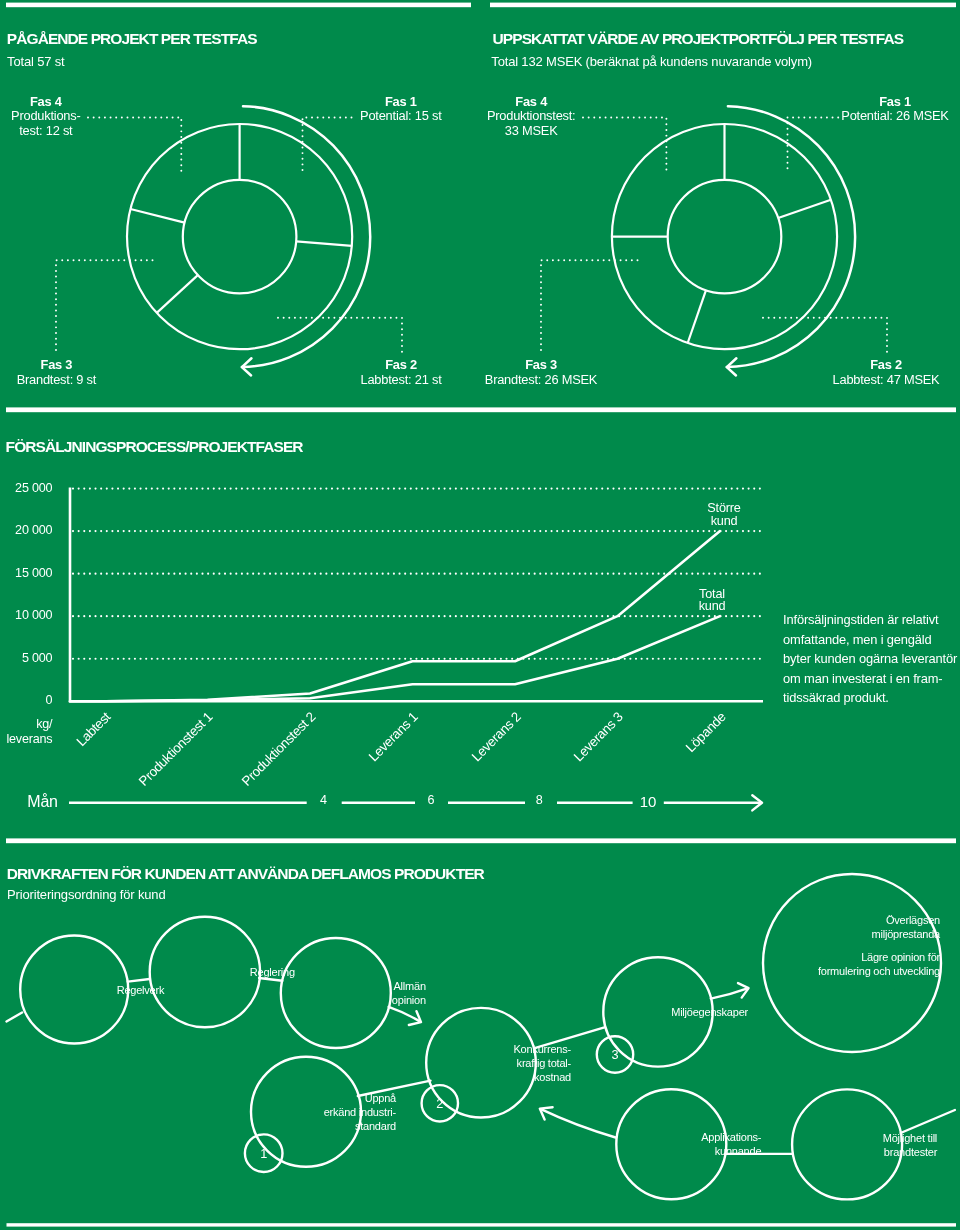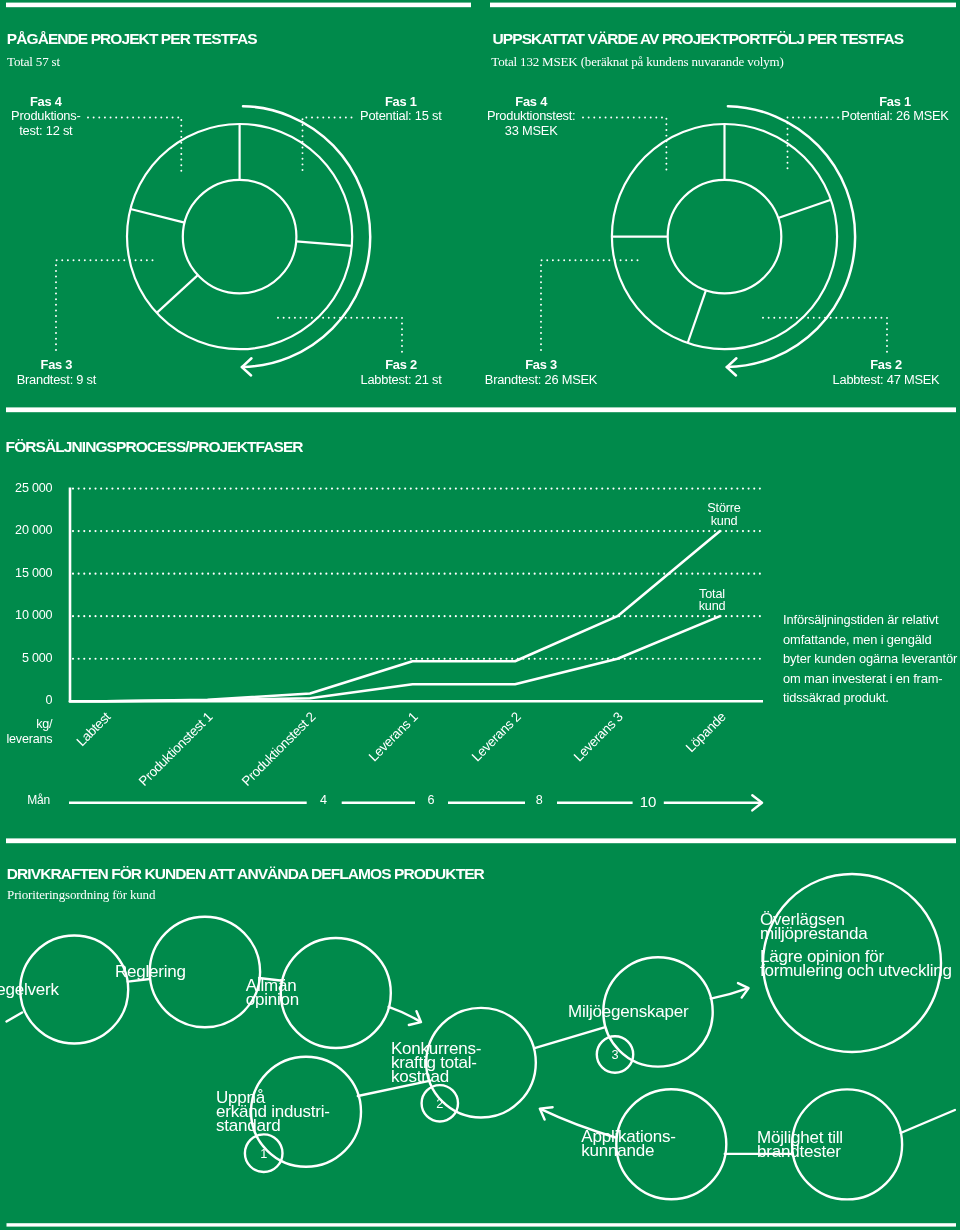--- a/index.html
+++ b/index.html
@@ -1,29 +1,29 @@
 <!DOCTYPE html>
 <html><head>
 <meta charset="utf-8">
 <style>
   html,body{margin:0;padding:0;}
   body{width:960px;height:1230px;background:#008a4b;font-family:"Liberation Sans",sans-serif;color:#fff;overflow:hidden;position:relative;}
   .page{position:absolute;left:0;top:0;width:960px;height:1230px;padding-left:28px;}
   svg.layer{position:absolute;left:0;top:0;width:960px;height:1230px;display:block;}
   .t{position:absolute;white-space:pre;line-height:1;}
   .h1{font-size:15.5px;font-weight:bold;letter-spacing:-0.92px;}
-  .sub{font-size:13px;letter-spacing:-0.17px;font-family:Liberation Serif, serif;}
+  .sub{font-size:13px;letter-spacing:-0.17px;}
   .cal{font-size:12.85px;letter-spacing:-0.22px;line-height:14.8px;}
   .cal b{font-weight:normal;}
   .ct{text-align:center;}
   .ytick{font-size:12.6px;letter-spacing:-0.2px;text-align:right;}
   .xrotwrap{position:absolute;width:0;height:0;}
   .xrot{position:absolute;right:0;top:0;white-space:pre;font-size:13.4px;letter-spacing:-0.35px;line-height:1;transform-origin:100% 0%;transform:rotate(-45deg);}
   .note{font-size:12.9px;letter-spacing:-0.17px;line-height:19.45px;}
-  .nodetxt{font-size:17px;letter-spacing:-0.22px;line-height:14px;text-align:left;}
+  .nodetxt{font-size:11px;letter-spacing:-0.22px;line-height:14px;text-align:right;}
   .badge{font-size:12.6px;text-align:center;}
 </style>
 </head>
 <body>
 
 <div class="page">
 
 <svg class="layer" viewBox="0 0 960 1230">
 <g>
   <rect x="6" y="2.6" width="465" height="4.6" fill="#fff"></rect>
@@ -158,21 +158,21 @@
       <div class="xrotwrap" style="left:616.0px;top:709.8px">
         <span class="xrot">Leverans 3</span>
       </div>
       <div class="xrotwrap" style="left:718.5px;top:709.8px">
         <span class="xrot">Löpande</span>
       </div>
     </div>
     <div class="t ct" style="left:674px;top:502px;width:100px;font-size:12.7px;letter-spacing:-0.2px;line-height:12.8px"><div>Större</div><div>kund</div></div>
     <div class="t ct" style="left:662px;top:587.5px;width:100px;font-size:12.7px;letter-spacing:-0.2px;line-height:12.8px"><div>Total</div><div>kund</div></div>
     <div class="t note" style="left:783.1px;top:610.4px;width:185px"><div>Införsäljningstiden är relativt</div><div>omfattande, men i gengäld</div><div>byter kunden ogärna leverantör</div><div>om man investerat i en fram-</div><div>tidssäkrad produkt.</div></div>
-    <div class="t" style="left:27.3px;top:794px;font-size:12px;letter-spacing:-0.2px">Mån</div>
+    <div class="t" style="left:27.3px;top:794px;font-size:16px;letter-spacing:-0.2px">Mån</div>
     <div>
       <div class="t ct" style="left:293.5px;top:794px;width:60px;font-size:12.6px;letter-spacing:-0.2px">4</div>
       <div class="t ct" style="left:400.8px;top:794px;width:60px;font-size:12.6px;letter-spacing:-0.2px">6</div>
       <div class="t ct" style="left:509.2px;top:794px;width:60px;font-size:12.6px;letter-spacing:-0.2px">8</div>
       <div class="t ct" style="left:618.0px;top:794px;width:60px;font-size:15px;letter-spacing:-0.2px">10</div>
     </div>
     <div class="t h1" style="left:6.8px;top:865.8px">DRIVKRAFTEN FÖR KUNDEN ATT ANVÄNDA DEFLAMOS PRODUKTER</div>
     <div class="t sub" style="left:7.1px;top:888.1px">Prioriteringsordning för kund</div>
     <div>
       <div class="t nodetxt" style="left:-15.8px;top:982.6px;width:180px"><div>Regelverk</div></div>

